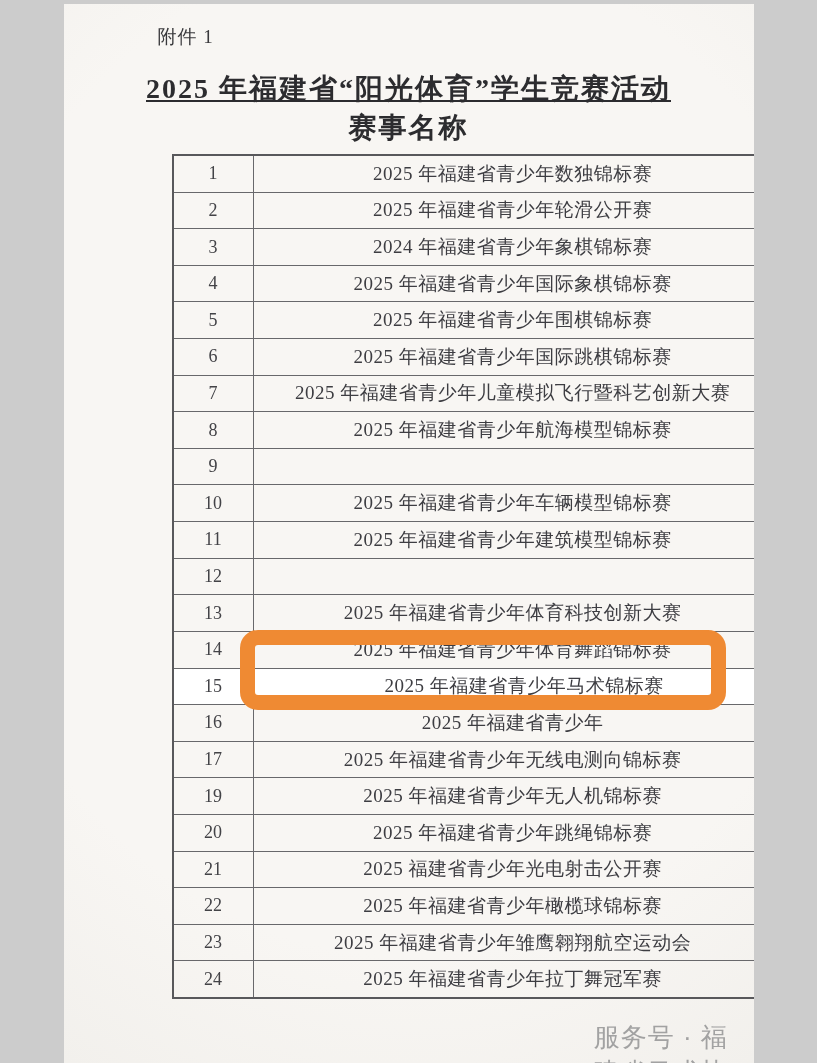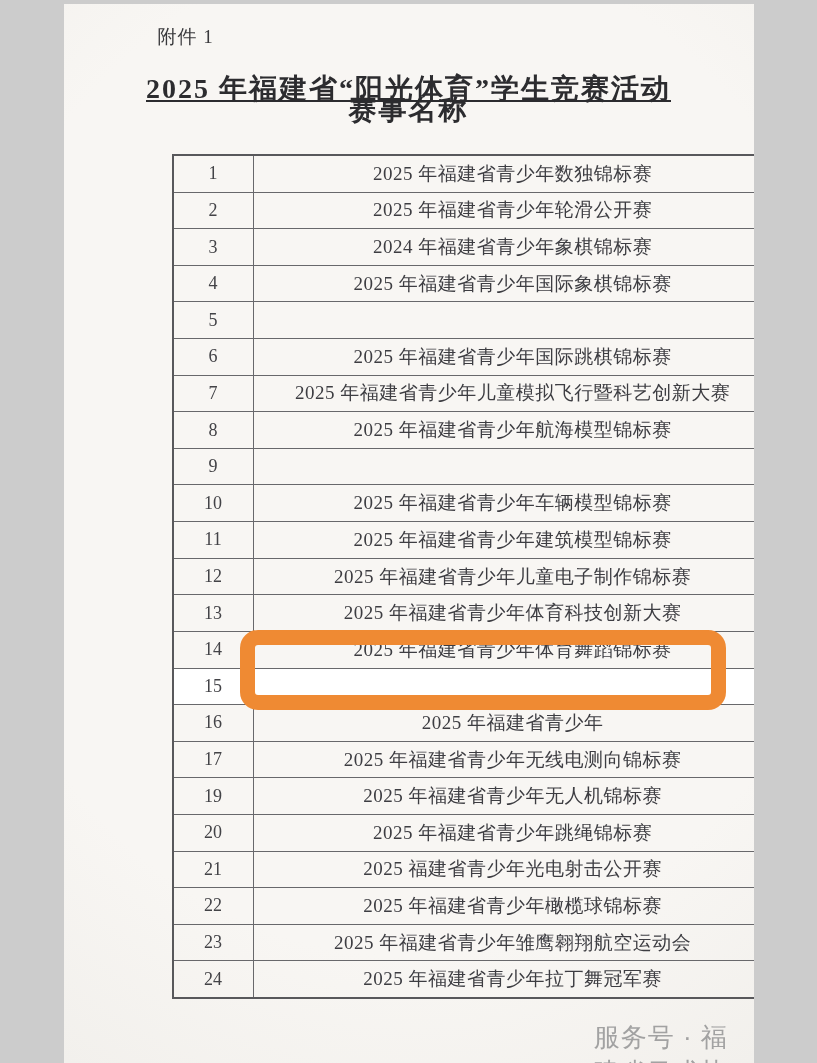--- a/index.html
+++ b/index.html
@@ -16,21 +16,21 @@
   .attachment{
     position:absolute;left:94px;top:20px;
     font-size:19px;letter-spacing:1px;color:#39393c;
   }
   .title{
     position:absolute;left:0;right:0;
     text-align:center;font-weight:700;color:#2c2c2f;
     font-size:28px;letter-spacing:2px;
   }
   .title.line1{top:66px;text-decoration:underline;}
-  .title.line2{top:87px;}
+  .title.line2{top:105px;}
   .events-table{
     position:absolute;left:108px;top:150px;
     width:602px;height:845px;
     display:flex;flex-direction:column;
     border:2px solid #58585b;
     box-sizing:border-box;
     background:transparent;
   }
   .row{flex:1;display:flex;min-height:0;}
   .row + .row{border-top:1px solid #68686b;}
@@ -82,20 +82,21 @@
       <div class="row">
         <div class="cell no">3</div>
         <div class="cell ev">2024 年福建省青少年象棋锦标赛</div>
       </div>
       <div class="row">
         <div class="cell no">4</div>
         <div class="cell ev">2025 年福建省青少年国际象棋锦标赛</div>
       </div>
       <div class="row">
         <div class="cell no">5</div>
+        <div class="cell ev">2025 年福建省青少年围棋锦标赛</div>
       </div>
       <div class="row">
         <div class="cell no">6</div>
         <div class="cell ev">2025 年福建省青少年国际跳棋锦标赛</div>
       </div>
       <div class="row">
         <div class="cell no">7</div>
         <div class="cell ev">2025 年福建省青少年儿童模拟飞行暨科艺创新大赛</div>
       </div>
       <div class="row">
@@ -108,32 +109,32 @@
       <div class="row">
         <div class="cell no">10</div>
         <div class="cell ev">2025 年福建省青少年车辆模型锦标赛</div>
       </div>
       <div class="row">
         <div class="cell no">11</div>
         <div class="cell ev">2025 年福建省青少年建筑模型锦标赛</div>
       </div>
       <div class="row">
         <div class="cell no">12</div>
-        <div class="cell ev">2025 年福建省青少年儿童电子制作锦标赛</div>
       </div>
       <div class="row">
         <div class="cell no">13</div>
         <div class="cell ev">2025 年福建省青少年体育科技创新大赛</div>
       </div>
       <div class="row">
         <div class="cell no">14</div>
         <div class="cell ev">2025 年福建省青少年体育舞蹈锦标赛</div>
       </div>
       <div class="row hl">
         <div class="cell no">15</div>
+        <div class="cell ev">2025 年福建省青少年马术锦标赛</div>
       </div>
       <div class="row">
         <div class="cell no">16</div>
         <div class="cell ev">2025 年福建省青少年</div>
       </div>
       <div class="row">
         <div class="cell no">17</div>
         <div class="cell ev">2025 年福建省青少年无线电测向锦标赛</div>
       </div>
       <div class="row">

